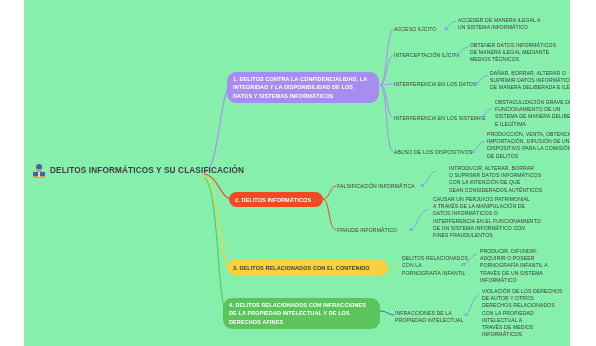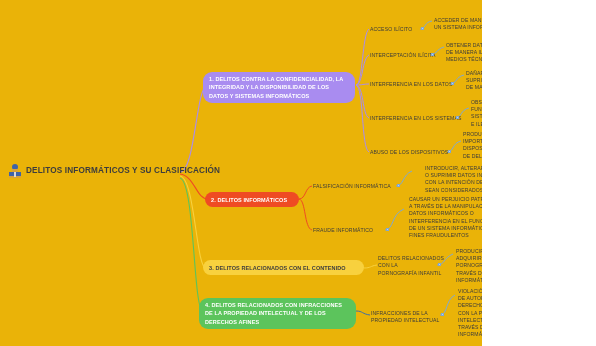--- a/index.html
+++ b/index.html
@@ -2,25 +2,26 @@
 <html><head>
 <meta charset="utf-8">
 <style>
   html, body {
     margin: 0;
     padding: 0;
     background: #ffffff;
   }
   #canvas {
     position: relative;
-    width: 482px;
+    width: 546px;
     height: 346px;
-    background: #eab308;
+    background: #86efac;
     font-family: "Liberation Sans", sans-serif;
     overflow: hidden;
+    margin-left: 24px;
   }
   svg.links {
     position: absolute;
     left: 0;
     top: 0;
     width: 596px;
     height: 346px;
     pointer-events: none;
   }
   

